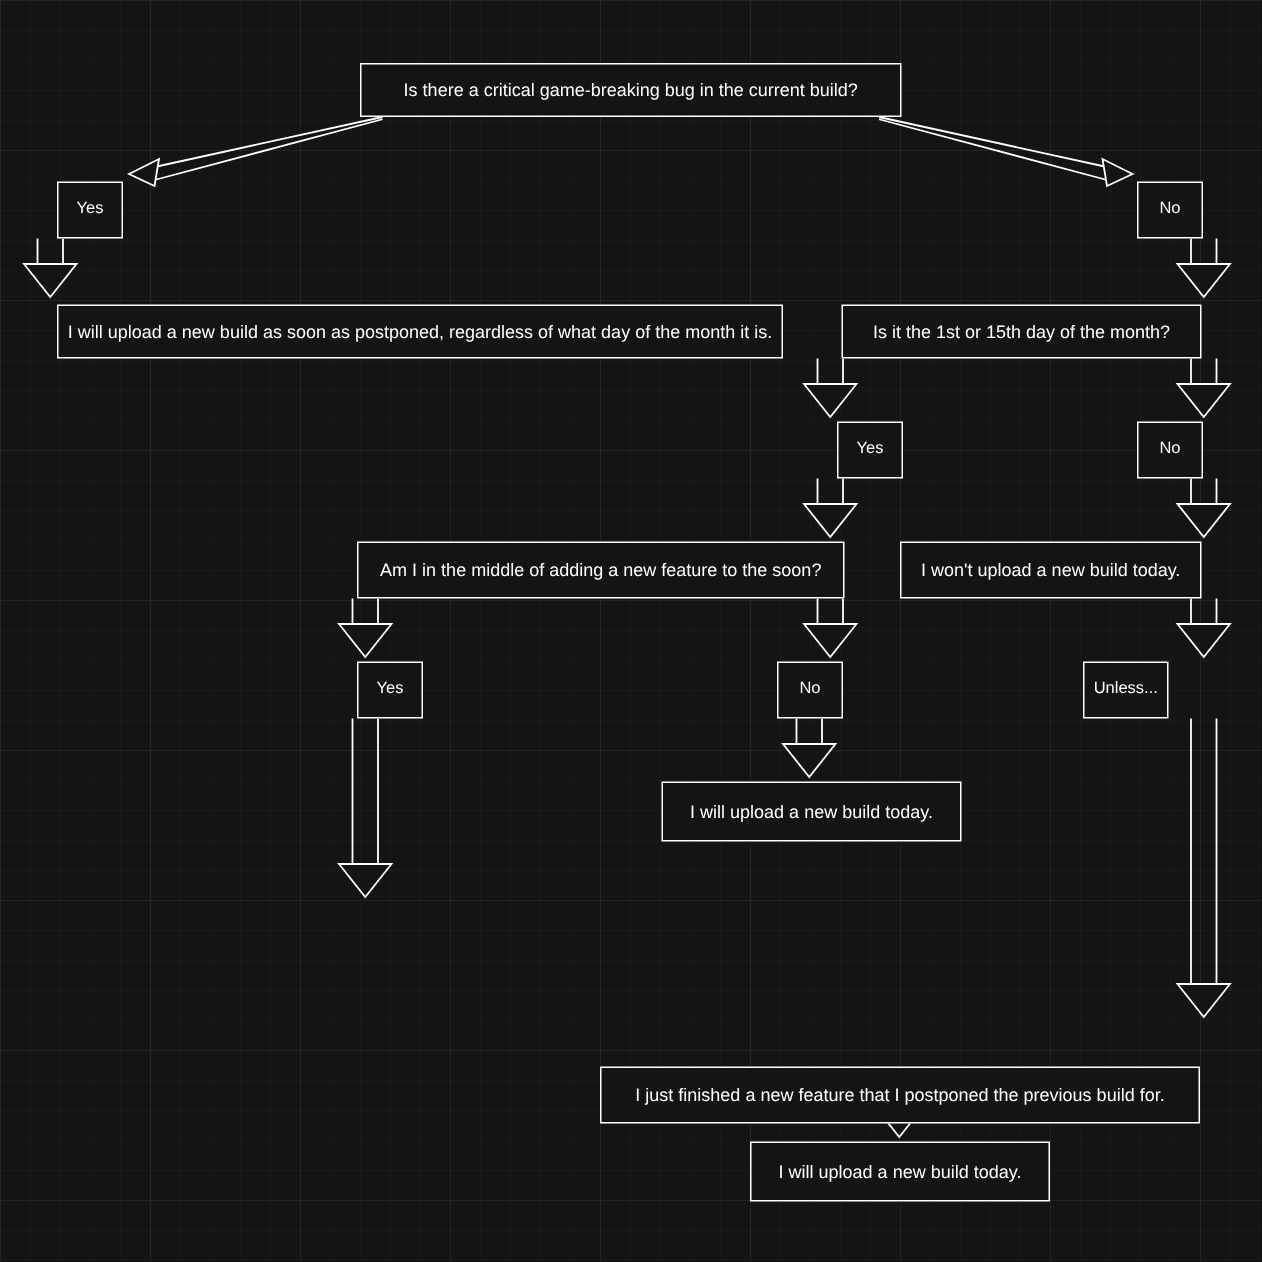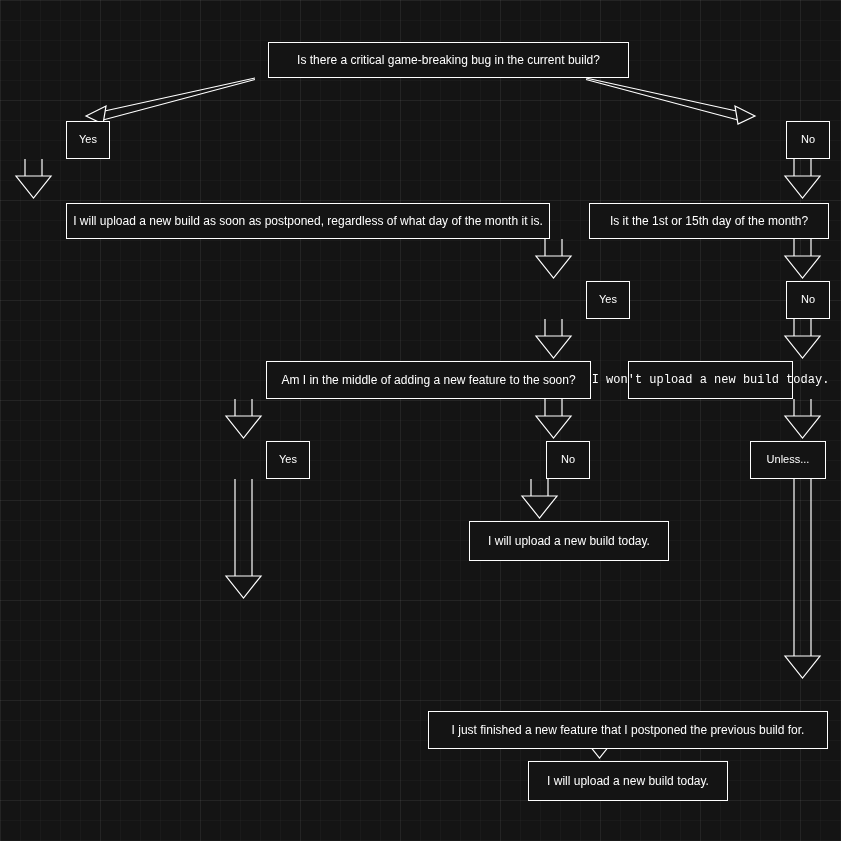--- a/index.html
+++ b/index.html
@@ -37,21 +37,20 @@
     background: #141414;
     color: #ffffff;
     font-size: 12px;
     line-height: 1.2;
     display: flex;
     align-items: center;
     justify-content: center;
     text-align: center;
     padding: 0 10px;
     white-space: nowrap;
-    margin-left: 28px;
   }
   .node.label-node {
     font-size: 11px;
   }
 </style>
 </head>
 <body>
 
 <div id="canvas">
 
@@ -131,33 +130,33 @@
   </div>
 
   <div class="node label-node" style="left:758px; top:281px; width:44px; height:38px;">
     <span>No</span>
   </div>
 
   <div class="node" style="left:238px; top:361px; width:325px; height:38px;">
     <span>Am I in the middle of adding a new feature to the soon?</span>
   </div>
 
-  <div class="node" style="left:600px; top:361px; width:165px; height:38px;font-family:Liberation Mono, monospace;">
+  <div class="node" style="left:600px; top:361px; width:201px; height:38px;">
     <span>I won't upload a new build today.</span>
   </div>
 
   <div class="node label-node" style="left:238px; top:441px; width:44px; height:38px;">
     <span>Yes</span>
   </div>
 
   <div class="node label-node" style="left:518px; top:441px; width:44px; height:38px;">
     <span>No</span>
   </div>
 
-  <div class="node label-node" style="left:722px; top:441px; width:76px; height:38px;">
+  <div class="node label-node" style="left:722px; top:441px; width:57px; height:38px;">
     <span>Unless...</span>
   </div>
 
   <div class="node" style="left:441px; top:521px; width:200px; height:40px;">
     <span>I will upload a new build today.</span>
   </div>
 
 
   <div class="node" style="left:400px; top:711px; width:400px; height:38px;">
     <span>I just finished a new feature that I postponed the previous build for.</span>

